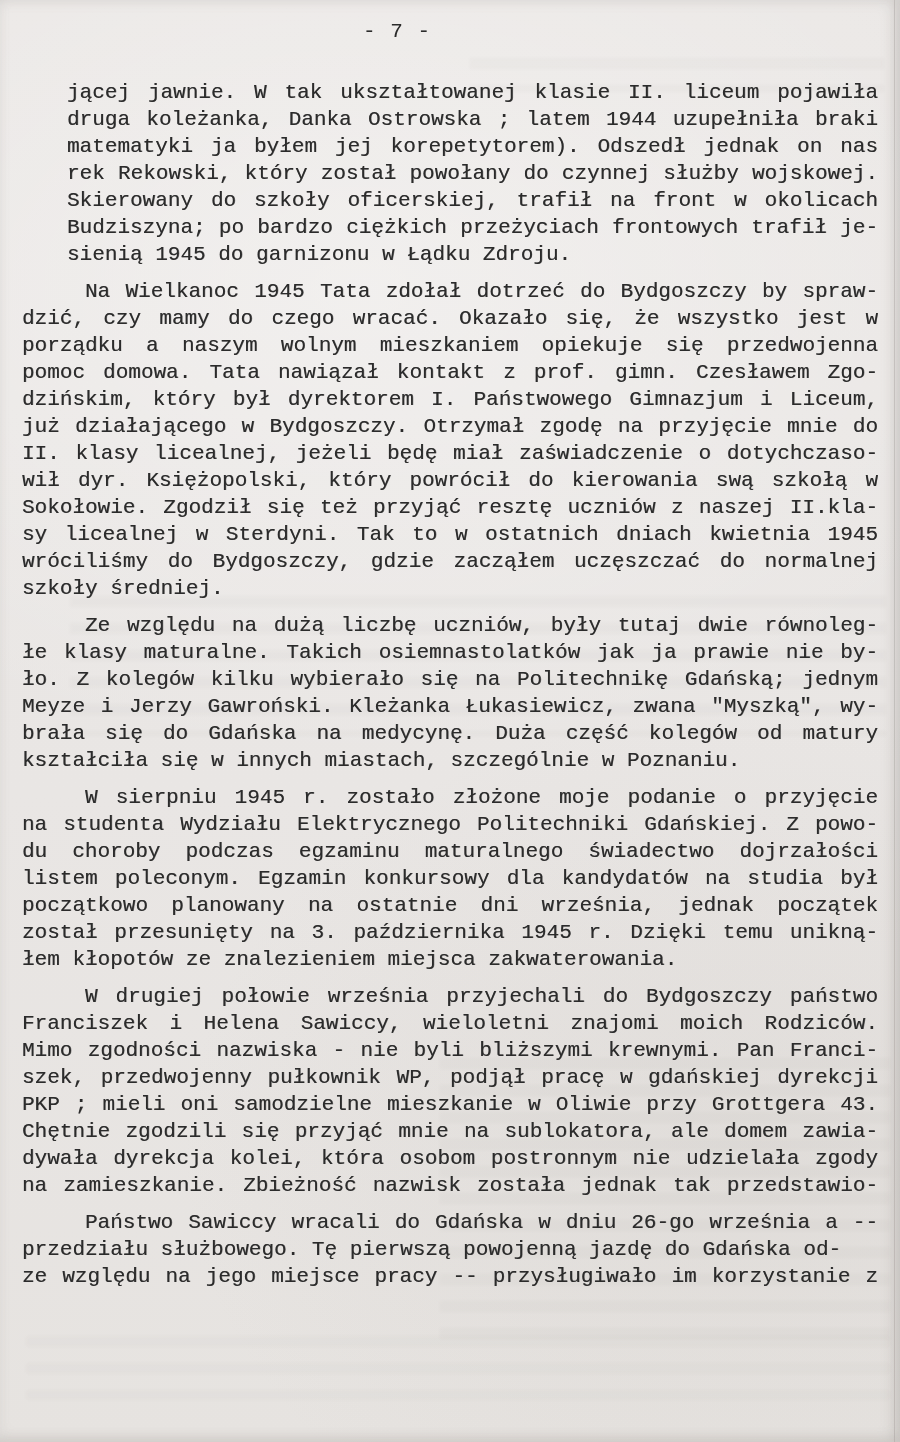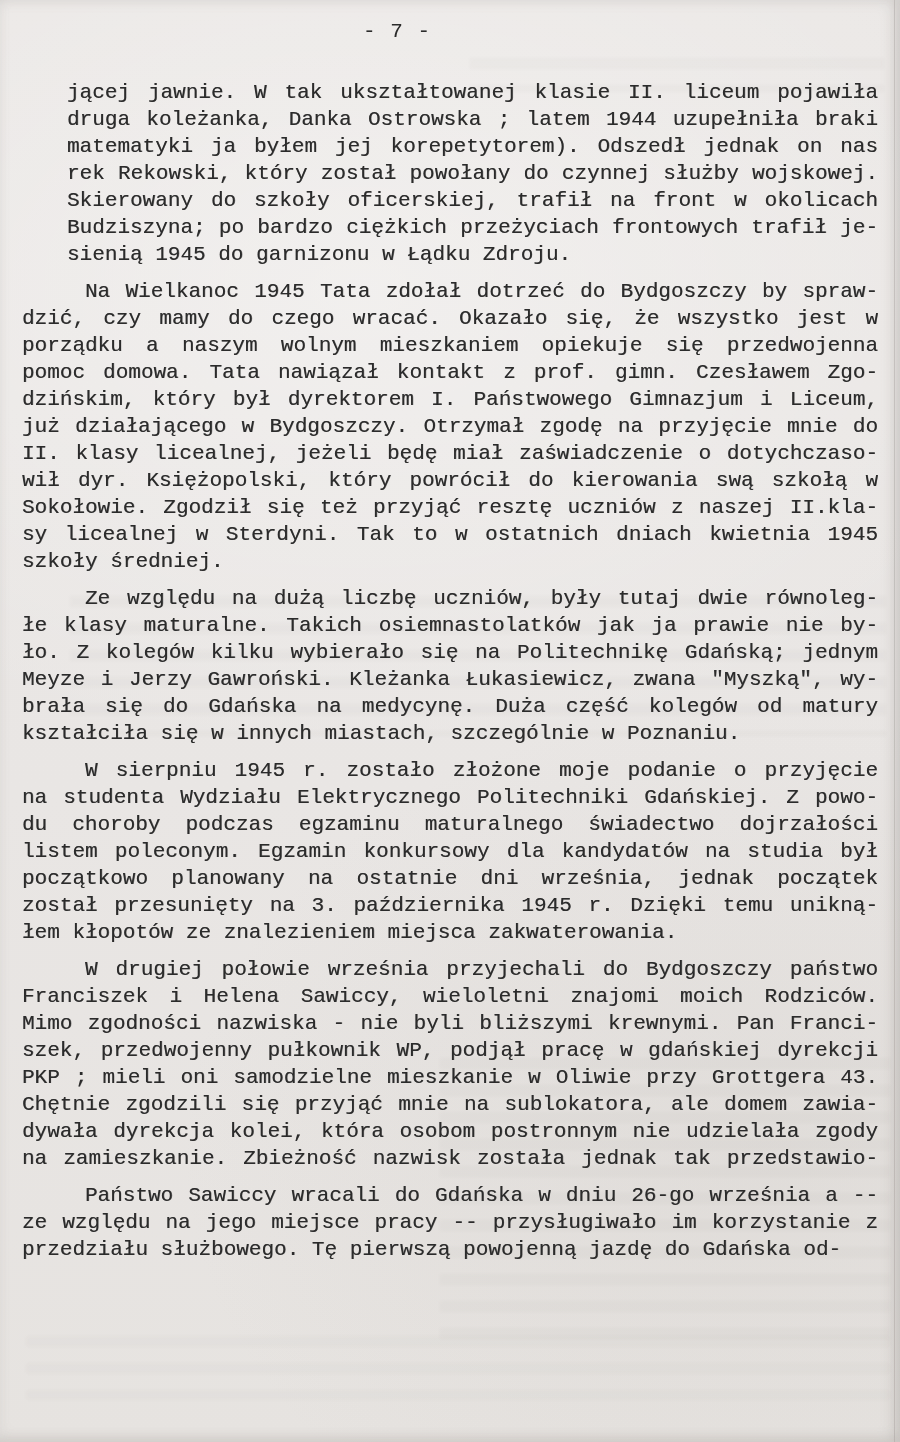--- a/index.html
+++ b/index.html
@@ -101,20 +101,21 @@
         <div class="line indent">Na Wielkanoc 1945 Tata zdołał dotrzeć do Bydgoszczy by spraw-</div>
         <div class="line">dzić, czy mamy do czego wracać. Okazało się, że wszystko jest w</div>
         <div class="line">porządku a naszym wolnym mieszkaniem opiekuje się przedwojenna</div>
         <div class="line">pomoc domowa. Tata nawiązał kontakt z prof. gimn. Czesławem Zgo-</div>
         <div class="line">dzińskim, który był dyrektorem I. Państwowego Gimnazjum i Liceum,</div>
         <div class="line">już działającego w Bydgoszczy. Otrzymał zgodę na przyjęcie mnie do</div>
         <div class="line">II. klasy licealnej, jeżeli będę miał zaświadczenie o dotychczaso-</div>
         <div class="line">wił dyr. Księżopolski, który powrócił do kierowania swą szkołą w</div>
         <div class="line">Sokołowie. Zgodził się też przyjąć resztę uczniów z naszej II.kla-</div>
         <div class="line">sy licealnej w Sterdyni. Tak to w ostatnich dniach kwietnia 1945</div>
+        <div class="line">wróciliśmy do Bydgoszczy, gdzie zacząłem uczęszczać do normalnej</div>
         <div class="line last">szkoły średniej.</div>
       </div>
       <div class="para">
         <div class="line indent">Ze względu na dużą liczbę uczniów, były tutaj dwie równoleg-</div>
         <div class="line">łe klasy maturalne. Takich osiemnastolatków jak ja prawie nie by-</div>
         <div class="line">ło. Z kolegów kilku wybierało się na Politechnikę Gdańską; jednym</div>
         <div class="line">Meyze i Jerzy Gawroński. Kleżanka Łukasiewicz, zwana "Myszką", wy-</div>
         <div class="line">brała się do Gdańska na medycynę. Duża część kolegów od matury</div>
         <div class="line last">kształciła się w innych miastach, szczególnie w Poznaniu.</div>
       </div>
@@ -132,17 +133,17 @@
         <div class="line">Franciszek i Helena Sawiccy, wieloletni znajomi moich Rodziców.</div>
         <div class="line">Mimo zgodności nazwiska - nie byli bliższymi krewnymi. Pan Franci-</div>
         <div class="line">szek, przedwojenny pułkownik WP, podjął pracę w gdańskiej dyrekcji</div>
         <div class="line">PKP ; mieli oni samodzielne mieszkanie w Oliwie przy Grottgera 43.</div>
         <div class="line">Chętnie zgodzili się przyjąć mnie na sublokatora, ale domem zawia-</div>
         <div class="line">dywała dyrekcja kolei, która osobom postronnym nie udzielała zgody</div>
         <div class="line">na zamieszkanie. Zbieżność nazwisk została jednak tak przedstawio-</div>
       </div>
       <div class="para">
         <div class="line indent">Państwo Sawiccy wracali do Gdańska w dniu 26-go września a --</div>
+        <div class="line last">przedziału służbowego. Tę pierwszą powojenną jazdę do Gdańska od-</div>
         <div class="line">ze względu na jego miejsce pracy -- przysługiwało im korzystanie z</div>
-        <div class="line last">przedziału służbowego. Tę pierwszą powojenną jazdę do Gdańska od-</div>
       </div>
     </div>
 </div>
 
 </body></html>

